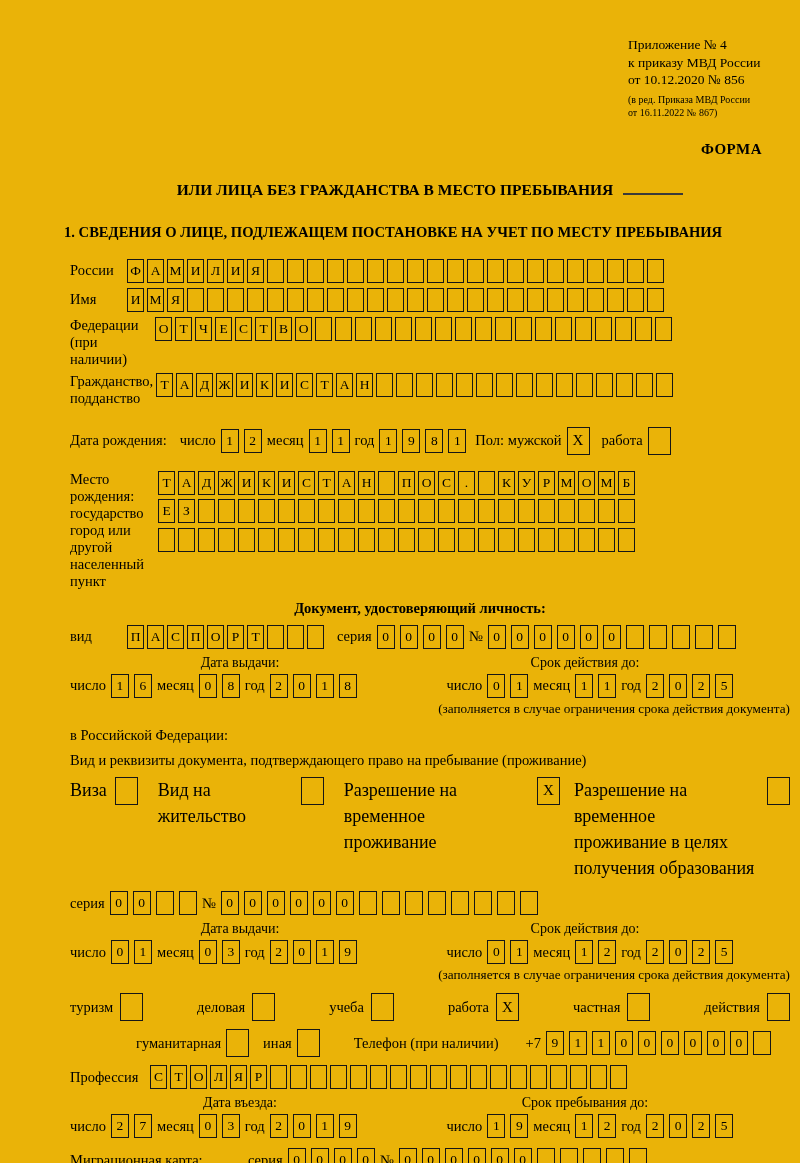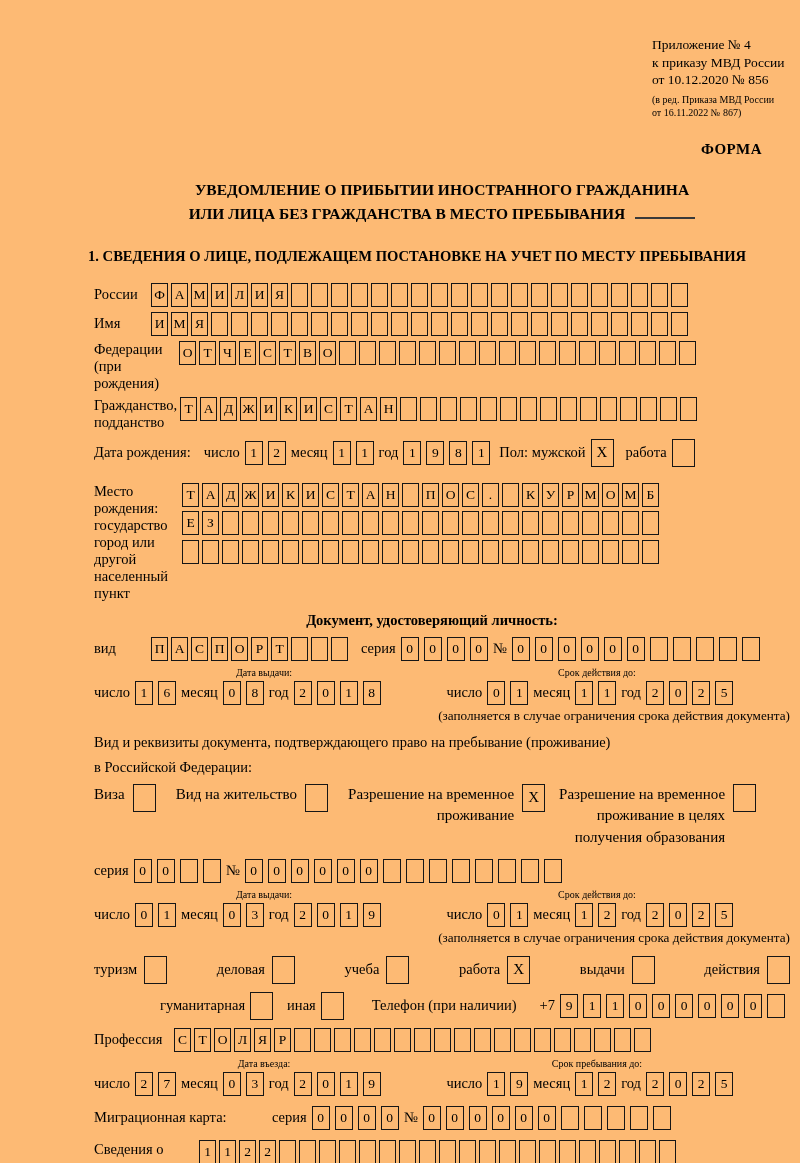--- a/index.html
+++ b/index.html
@@ -1,24 +1,24 @@
 <!DOCTYPE html>
 <html><head>
 <meta charset="utf-8">
 <style>
   html,body { margin:0; padding:0; background:#888; }
   .page {
     position:relative;
     width:800px; height:1163px;
     margin:0 auto;
-    background:#fdba74;
+    background:#eab308;
     color:#000;
     font-family:"Liberation Serif","DejaVu Serif",serif;
     box-sizing:border-box;
-    padding:36px 10px 20px 94px;
+    padding:36px 10px 20px 70px;
     overflow:hidden;
   }
   .pre { white-space:pre-line; }
   
   .appendix { margin-left:558px; font-size:13.5px; line-height:1.3; }
   .appendix .note { font-size:10px; margin-top:4px; line-height:1.3; }
   .forma { text-align:right; font-weight:bold; font-size:15px; margin:22px 28px 0 0; letter-spacing:.5px; }
   .title { text-align:center; font-weight:bold; font-size:15.5px; line-height:1.55; margin-top:20px; }
   .title-underline { display:inline-block; width:60px; border-bottom:2.2px solid #3a3a3a; height:12px; margin-left:10px; }
   .sec-heading { font-weight:bold; font-size:14.6px; margin:22px 0 18px -6px; }
@@ -44,30 +44,30 @@
     box-sizing:border-box; flex:none;
     width:23px; height:28px;
     border:1.8px solid #161616;
     display:inline-flex; align-items:center; justify-content:center;
     font-size:15px;
   }
   .dlbl { font-size:14.5px; margin:0 5px 0 0; flex:none; }
   .gap8 { width:8px; flex:none; } .gap14 { width:14px; flex:none; } .gap20 { width:20px; flex:none; }
 
   .center-bold { text-align:center; font-weight:bold; font-size:14.5px; margin:10px 0 8px -20px; }
-  .dhead { display:flex; font-size:10px; margin:6px 0 3px 0; }
+  .dhead { display:flex; font-size:14px; margin:6px 0 3px 0; }
   .dhead .l { width:340px; text-align:center; }
   .dhead .r { flex:1; text-align:center; margin-right:30px; }
   .dates-row { display:flex; align-items:center; margin-bottom:3px; }
   .dates-right { margin-left:auto; margin-right:52px; display:flex; align-items:center; }
   .fnote { text-align:right; font-size:13.2px; margin:2px 0 10px 0; }
   .para { font-size:14.5px; margin:4px 0 8px 0; }
 
   .cbitem { display:flex; align-items:flex-start; }
-  .cbitem .txt { font-size:15px; text-align:right; line-height:1.45; margin-right:8px; }
+  .cbitem .txt { font-size:18px; text-align:left; line-height:1.45; margin-right:8px; }
   .purpose-row { display:flex; align-items:center; justify-content:space-between; margin:10px 0 8px 0; font-size:14.5px; }
   .purpose-row .opt { display:flex; align-items:center; }
   .purpose-row .opt .lbl { margin-right:7px; }
   .p2 { display:flex; align-items:center; margin:0 0 8px 66px; font-size:14.5px; }
 </style>
 </head>
 <body>
 
 <div class="page">
 
@@ -77,21 +77,20 @@
     <div>от 10.12.2020 № 856</div>
     <div class="note">
       <div>(в ред. Приказа МВД России</div>
       <div>от 16.11.2022 № 867)</div>
     </div>
   </div>
 
   <div class="forma">ФОРМА</div>
 
   <div class="title">
-    <div>УВЕДОМЛЕНИЕ О ПРИБЫТИИ ИНОСТРАННОГО ГРАЖДАНИНА</div>
     <div><span>ИЛИ ЛИЦА БЕЗ ГРАЖДАНСТВА В МЕСТО ПРЕБЫВАНИЯ</span><span class="title-underline"></span></div>
   </div>
 
   <div class="sec-heading">1. СВЕДЕНИЯ О ЛИЦЕ, ПОДЛЕЖАЩЕМ ПОСТАНОВКЕ НА УЧЕТ ПО МЕСТУ ПРЕБЫВАНИЯ</div>
 
   <div class="row">
     <span class="lbl w57">России</span>
     <span class="cells">
         <span class="cell">Ф</span>
         <span class="cell">А</span>
@@ -152,21 +151,21 @@
         <span class="cell"></span>
         <span class="cell"></span>
         <span class="cell"></span>
         <span class="cell"></span>
       </span>
   </div>
 
   <div class="row top">
     <span class="lbl w85">
       <span>Федерации</span><br>
-      <span>(при рождения)</span>
+      <span>(при наличии)</span>
     </span>
     <span class="cells">
         <span class="cell">О</span>
         <span class="cell">Т</span>
         <span class="cell">Ч</span>
         <span class="cell">Е</span>
         <span class="cell">С</span>
         <span class="cell">Т</span>
         <span class="cell">В</span>
         <span class="cell">О</span>
@@ -219,21 +218,21 @@
         <span class="cell"></span>
         <span class="cell"></span>
         <span class="cell"></span>
         <span class="cell"></span>
         <span class="cell"></span>
         <span class="cell"></span>
         <span class="cell"></span>
       </span>
   </div>
 
-  <div class="row" style="margin-top:8px">
+  <div class="row" style="margin-top:20px">
     <span class="dlbl">Дата рождения:</span>
     <span class="gap8"></span>
     <span class="dlbl">число</span>
     <span class="cells sp">
         <span class="cell">1</span>
         <span class="cell">2</span>
       </span>
     <span class="dlbl">месяц</span>
     <span class="cells sp">
         <span class="cell">1</span>
@@ -415,22 +414,22 @@
       <span class="cells sp">
           <span class="cell">2</span>
           <span class="cell">0</span>
           <span class="cell">2</span>
           <span class="cell">5</span>
         </span>
     </span>
   </div>
   <div class="fnote">(заполняется в случае ограничения срока действия документа)</div>
 
+  <div class="para">в Российской Федерации:</div>
   <div class="para">Вид и реквизиты документа, подтверждающего право на пребывание (проживание)</div>
-  <div class="para">в Российской Федерации:</div>
 
   <div class="row top" style="margin-bottom:10px">
     <span class="cbitem">
       <span class="txt">Виза</span>
       <span class="cb"></span>
     </span>
     <span class="gap20"></span>
     <span class="cbitem">
       <span class="txt">Вид на жительство</span>
       <span class="cb"></span>
@@ -532,21 +531,21 @@
       </span>
     <span class="opt">
         <span class="lbl">учеба</span>
         <span class="cb"></span>
       </span>
     <span class="opt">
         <span class="lbl">работа</span>
         <span class="cb">X</span>
       </span>
     <span class="opt">
-        <span class="lbl">выдачи</span>
+        <span class="lbl">частная</span>
         <span class="cb"></span>
       </span>
     <span class="opt">
         <span class="lbl">действия</span>
         <span class="cb"></span>
       </span>
   </div>
   <div class="p2">
     <span class="dlbl">гуманитарная</span>
     <span class="cb"></span>

